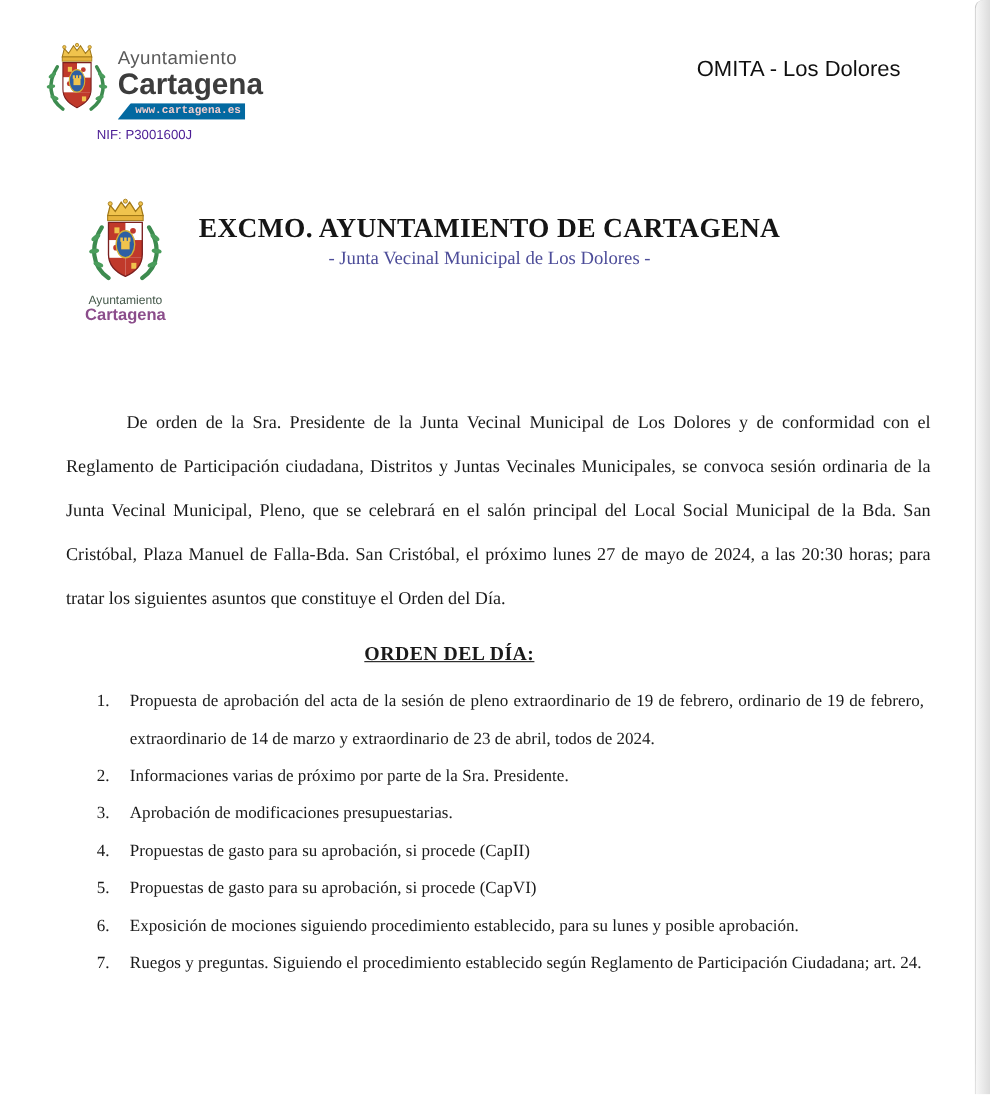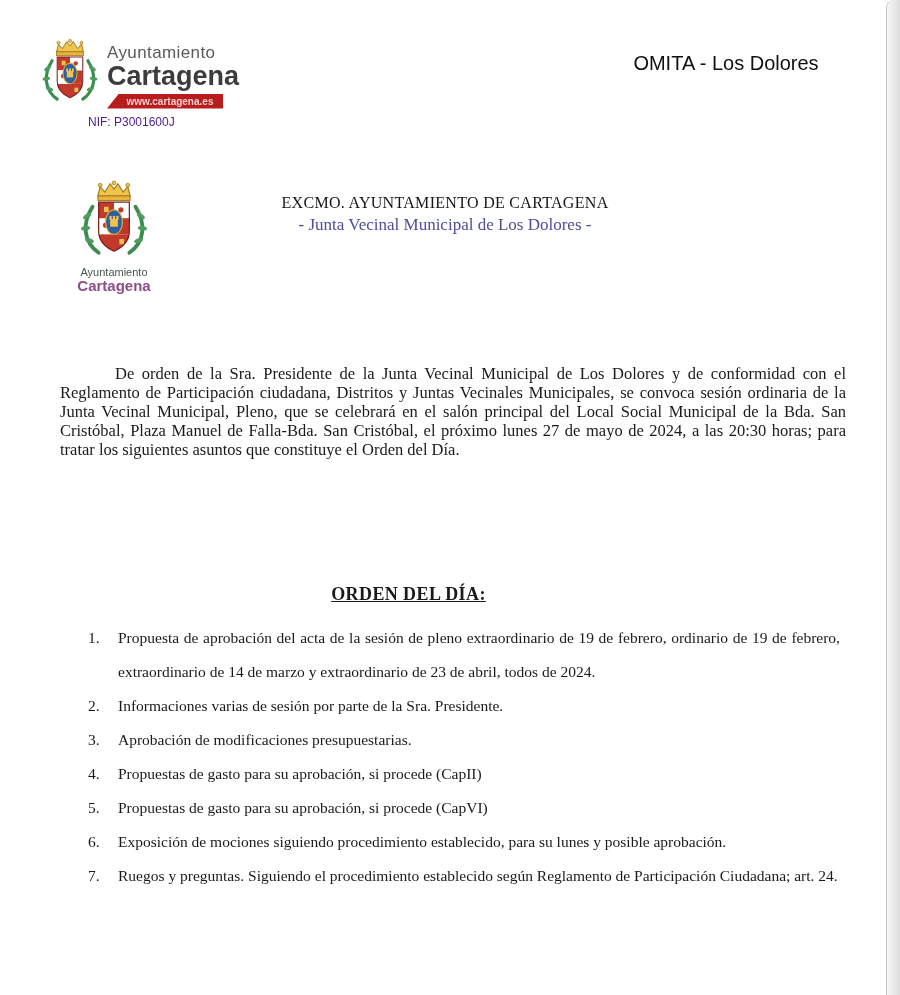--- a/index.html
+++ b/index.html
@@ -15,46 +15,47 @@
     border-left:1px solid #c6c6c6; border-top-left-radius:8px;
   }
 
   
   .logo-small { position:absolute; left:38px; top:34px; display:flex; }
   .logo-small svg { width:64px; height:74px; }
   .logo-small-text { margin-left:5px; font-family:"Liberation Sans", sans-serif; }
   .ls-ayto { font-size:17px; color:#5a5a5a; margin-top:9px; letter-spacing:.4px; }
   .ls-cart { font-size:27px; color:#3c3c3c; font-weight:600; line-height:1.02; }
   .ls-banner {
-    margin-top:3px; width:94px; background:#b91c1c; color:#f2cfcf;
+    margin-top:3px; width:94px; background:#0369a1; color:#f2cfcf;
     font-size:10px; font-weight:bold; text-align:center; padding:2px 6px 2px 16px;
     clip-path:polygon(12px 0, 100% 0, 100% 100%, 0 100%);
+    font-family:Liberation Mono, monospace;
   }
   .nif { position:absolute; left:88px; top:115px; font-family:"Liberation Sans", sans-serif; font-size:12px; color:#4c1d95; }
 
   
   .omita {
     position:absolute; left:586px; top:52px; width:280px; text-align:center;
     font-family:"Liberation Sans", sans-serif; font-weight:normal; font-size:20px; color:#101010;
   }
 
   
   .doc-logo { position:absolute; left:62px; top:176px; width:104px; text-align:center; }
   .doc-logo svg { width:88px; height:86px; }
   .dl-ayto { font-family:"Liberation Sans", sans-serif; font-size:11px; color:#44584a; margin-top:0; line-height:1.1; }
   .dl-cart { font-family:"Liberation Sans", sans-serif; font-size:15px; font-weight:bold; color:#8b4d8b; line-height:1.1; }
 
   .title-block { position:absolute; left:150px; top:194px; width:590px; text-align:center; }
-  .doc-title { font-size:16px; font-weight:normal; letter-spacing:.3px; color:#151515; }
+  .doc-title { font-size:25px; font-weight:bold; letter-spacing:.3px; color:#151515; }
   .doc-subtitle { font-size:17px; font-weight:normal; color:#4d4d99; margin-top:3px; }
 
   
   .intro {
     position:absolute; left:60px; top:364px; width:786px;
-    font-size:16.5px; line-height:19px; text-align:justify; text-indent:55px;
+    font-size:16.5px; line-height:40px; text-align:justify; text-indent:55px;
   }
   .orden {
     position:absolute; left:0; top:584px; width:817px; text-align:center;
     font-size:18px; font-weight:bold; text-decoration:underline; letter-spacing:.4px;
   }
   .agenda { position:absolute; left:88px; top:621px; width:752px; font-size:15.5px; line-height:34px; }
   .agenda-item { position:relative; text-align:justify; }
   .agenda-num { position:absolute; left:0; top:0; }
   .agenda-text { display:block; margin-left:30px; }
 </style>
@@ -164,21 +165,21 @@
 
 <div class="orden">ORDEN DEL DÍA:</div>
 
 <div class="agenda">
   <div class="agenda-item">
     <span class="agenda-num">1.</span>
     <span class="agenda-text">Propuesta de aprobación del acta de la sesión de pleno extraordinario de 19 de febrero, ordinario de 19 de febrero, extraordinario de 14 de marzo y extraordinario de 23 de abril, todos de 2024.</span>
   </div>
   <div class="agenda-item">
     <span class="agenda-num">2.</span>
-    <span class="agenda-text">Informaciones varias de sesión por parte de la Sra. Presidente.</span>
+    <span class="agenda-text">Informaciones varias de próximo por parte de la Sra. Presidente.</span>
   </div>
   <div class="agenda-item">
     <span class="agenda-num">3.</span>
     <span class="agenda-text">Aprobación de modificaciones presupuestarias.</span>
   </div>
   <div class="agenda-item">
     <span class="agenda-num">4.</span>
     <span class="agenda-text">Propuestas de gasto para su aprobación, si procede (CapII)</span>
   </div>
   <div class="agenda-item">

